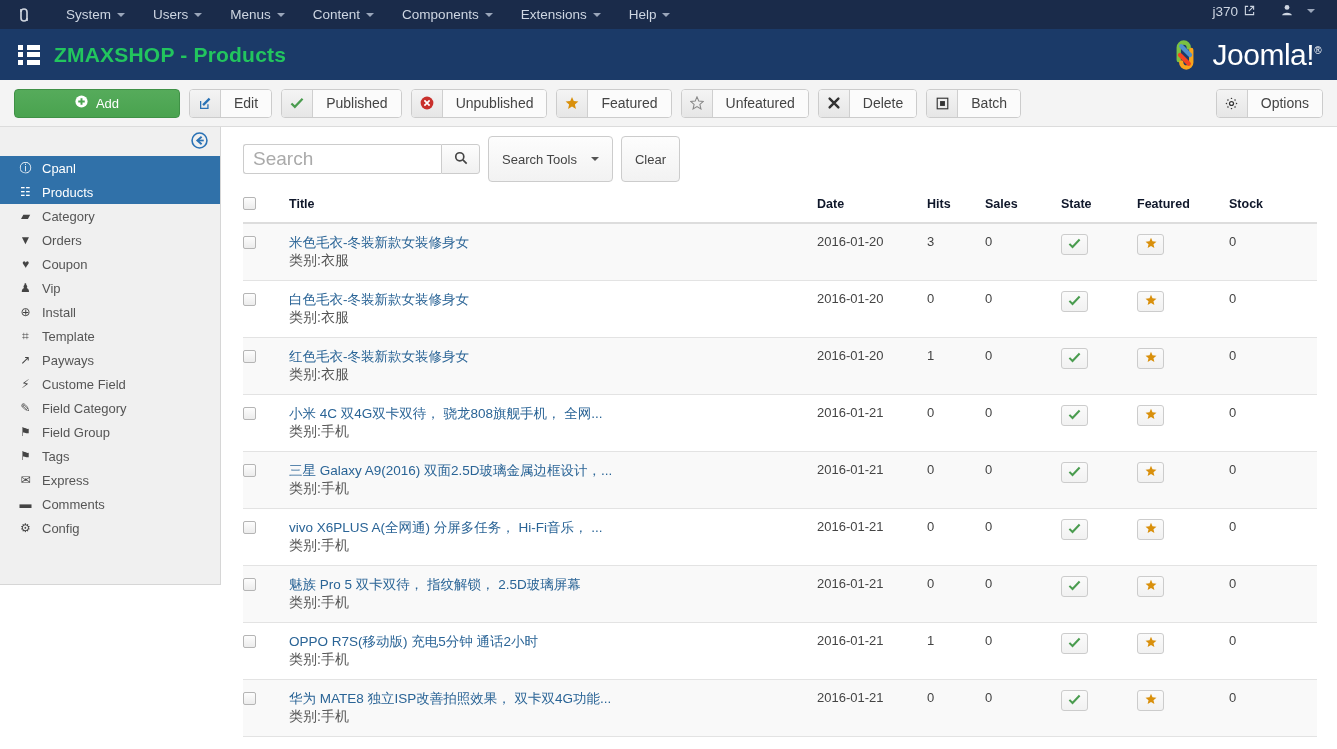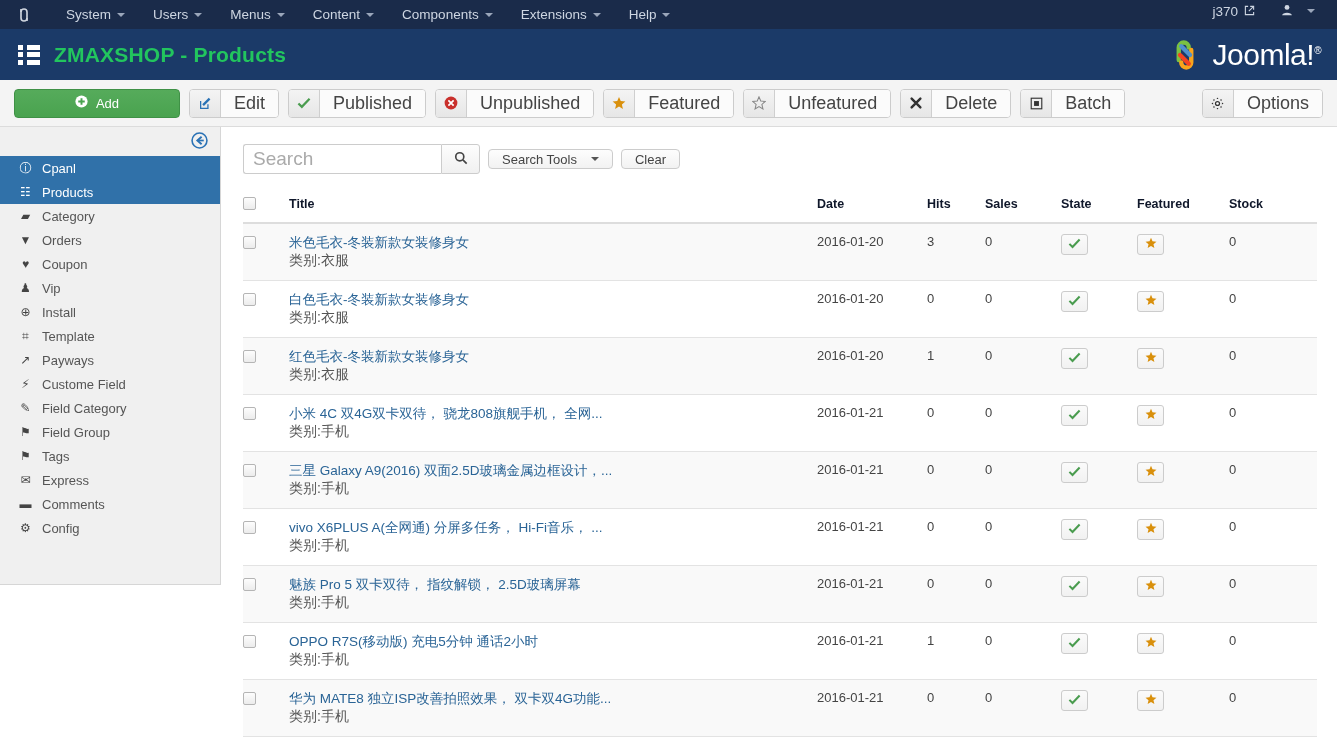--- a/index.html
+++ b/index.html
@@ -139,21 +139,21 @@
     display: flex; align-items: center; justify-content: center;
     background: linear-gradient(#f4f4f4, #e6e6e6);
     border-right: 1px solid #cfcfcf;
     font-size: 13px;
   }
   .btn-group .lbl {
     display: flex; align-items: center;
     padding: 0 13px;
     background: #fbfbfb;
     color: #444;
-    font-size: 18px;
+    font-size: 14px;
     white-space: nowrap;
   }
   .toolbar-right { position: absolute; right: 14px; }
 
   
   .main {
     display: flex;
     height: calc(749px - 29px - 51px - 47px);
   }
   .sidebar {
@@ -221,21 +221,21 @@
     width: 39px; height: 30px;
     border: 1px solid #cccccc;
     border-radius: 0 3px 3px 0;
     background: linear-gradient(#fdfdfd,#f0f0f0);
     display: flex; align-items: center; justify-content: center;
     cursor: pointer;
     font-size: 14px;
     color: #444;
   }
   .pill-btn {
-    height: 20px;
+    height: 46px;
     padding: 0 13px;
     border: 1px solid #cccccc;
     border-radius: 4px;
     background: linear-gradient(#fdfdfd,#f2f2f2);
     display: flex; align-items: center; gap: 8px;
     font-size: 13px;
     color: #444;
     cursor: pointer;
     white-space: nowrap;
   }

